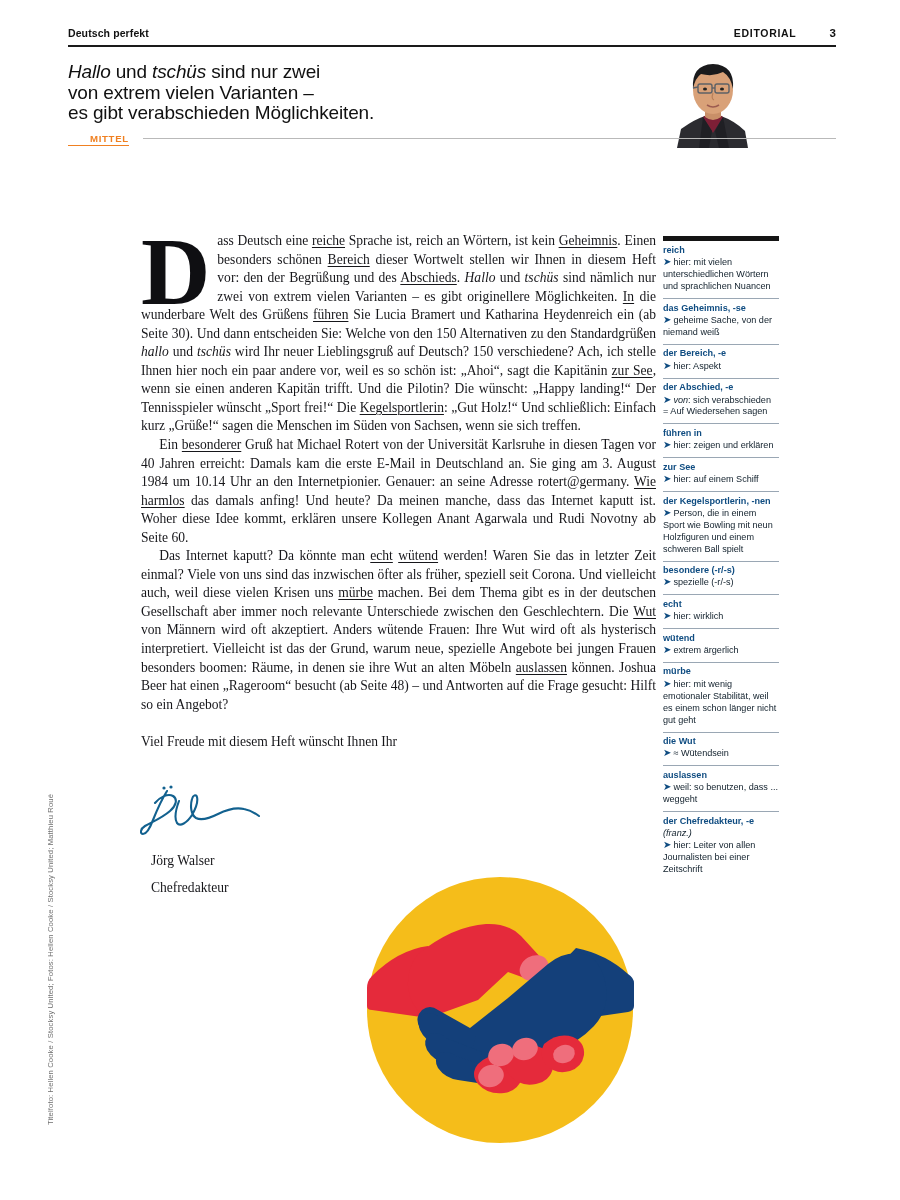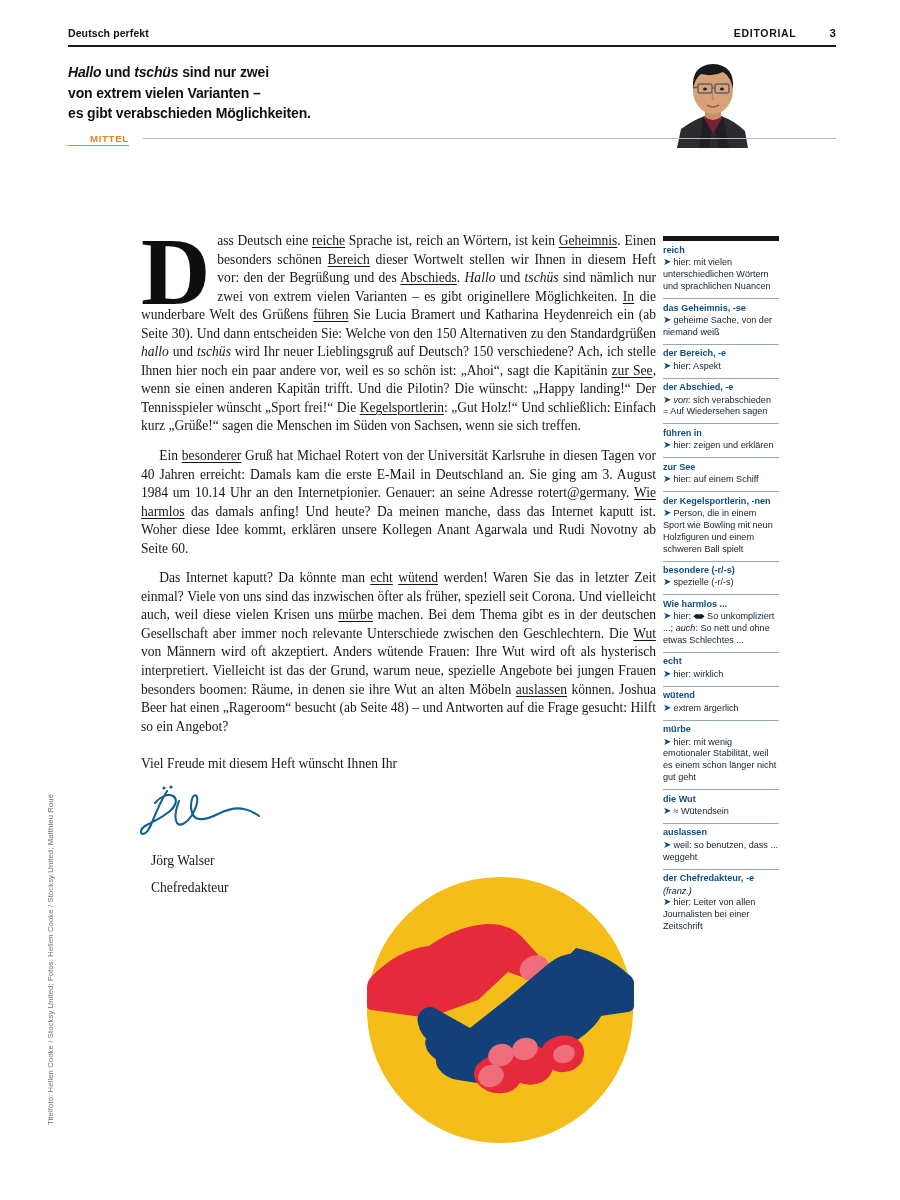--- a/index.html
+++ b/index.html
@@ -47,22 +47,22 @@
     background: #1a1a1a;
   }
 
   
   .headline {
     position: absolute;
     left: 68px;
     top: 62px;
     width: 420px;
     font-family: "Liberation Sans", sans-serif;
-    font-weight: bold;
-    font-size: 14px;
+    font-weight: normal;
+    font-size: 19px;
     line-height: 20.5px;
     color: #101010;
     letter-spacing: -0.15px;
   }
   .headline i { font-style: italic; }
 
   
   .level-row {
     position: absolute;
     left: 68px;
@@ -107,21 +107,21 @@
     top: 232px;
     width: 515px;
     font-family: "Liberation Serif", serif;
     font-size: 13.55px;
     line-height: 18.55px;
     color: #16161a;
     text-align: justify;
     hyphens: none;
   }
   .body-col p { margin: 0; }
-  .body-col p + p { text-indent: 1.35em; margin-top: 11px; }
+  .body-col p + p { text-indent: 1.35em; }
   .body-col .u {
     text-decoration: underline;
     text-underline-offset: 1.5px;
     text-decoration-thickness: from-font;
   }
   .body-col i { font-style: italic; }
   .dropcap {
     float: left;
     font-family: "Liberation Serif", serif;
     font-weight: bold;
@@ -387,26 +387,20 @@
     <div class="gloss-entry">
       <div class="gloss-term">der Kegelsportlerin, -nen</div>
       <div class="gloss-def"><span class="arrow">➤</span><span>Person, die in einem Sport wie Bowling mit neun Holzfiguren und einem schweren Ball spielt</span></div>
     </div>
 
     <div class="gloss-entry">
       <div class="gloss-term">besondere (-r/-s)</div>
       <div class="gloss-def"><span class="arrow">➤</span><span>spezielle (-r/-s)</span></div>
     </div>
 
-    <div class="gloss-entry">
-      <div class="gloss-term">Wie harmlos ...</div>
-      <div class="gloss-def"><span class="arrow">➤</span><span>hier:</span><span class="lips"><svg width="12" height="7" viewBox="0 0 12 7">
-              <path d="M0.5 3.3 Q3 0.2 6 1.4 Q9 0.2 11.5 3.3 Q9 6.8 6 5.6 Q3 6.8 0.5 3.3 Z" fill="#11202c"></path>
-            </svg></span><span>So unkompliziert ...;</span> <i>auch</i><span>: So nett und ohne etwas Schlechtes ...</span></div>
-    </div>
 
     <div class="gloss-entry">
       <div class="gloss-term">echt</div>
       <div class="gloss-def"><span class="arrow">➤</span><span>hier: wirklich</span></div>
     </div>
 
     <div class="gloss-entry">
       <div class="gloss-term">wütend</div>
       <div class="gloss-def"><span class="arrow">➤</span><span>extrem ärgerlich</span></div>
     </div>

